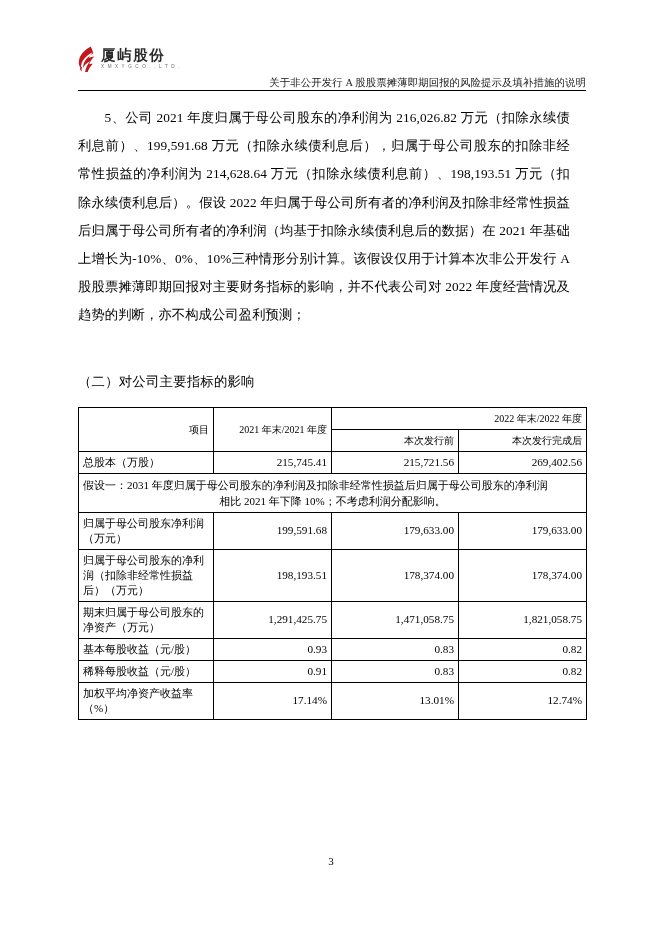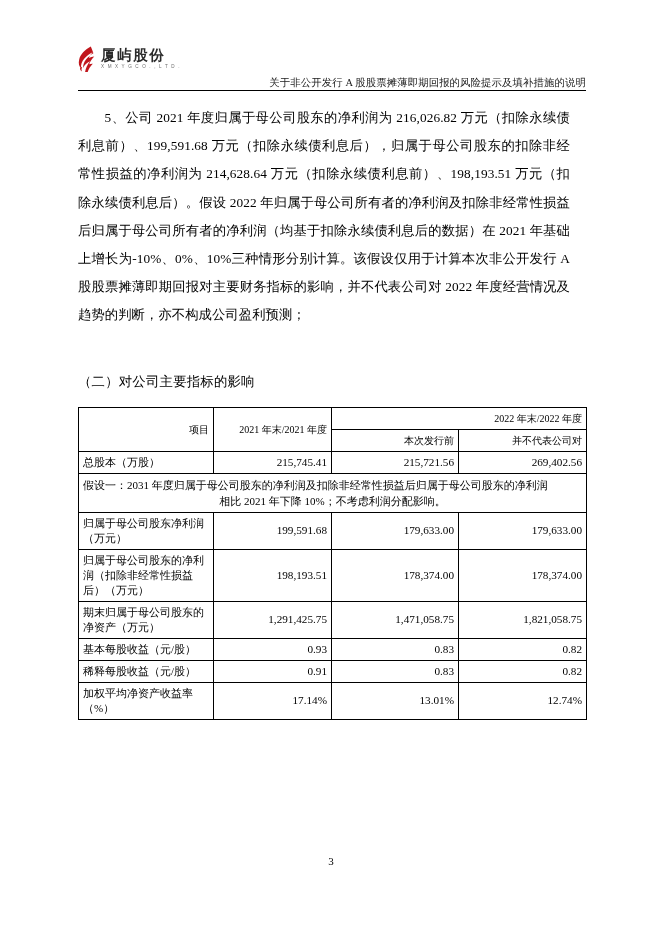--- a/index.html
+++ b/index.html
@@ -226,21 +226,21 @@
             <col class="c4">
         </colgroup>
         <thead>
           <tr>
             <th class="th-cell" rowspan="2">项目</th>
             <th class="th-cell" rowspan="2">2021 年末/2021 年度</th>
             <th class="th-cell" colspan="2">2022 年末/2022 年度</th>
           </tr>
           <tr>
             <th class="th-cell">本次发行前</th>
-            <th class="th-cell">并不代表公司对</th>
+            <th class="th-cell">本次发行完成后</th>
           </tr>
         </thead>
         <tbody id="tbody">
             <tr>
               <td class="label-cell">总股本（万股）</td>
               <td class="num-cell">215,745.41</td>
               <td class="num-cell">215,721.56</td>
               <td class="num-cell">269,402.56</td>
             </tr>
             <tr>

